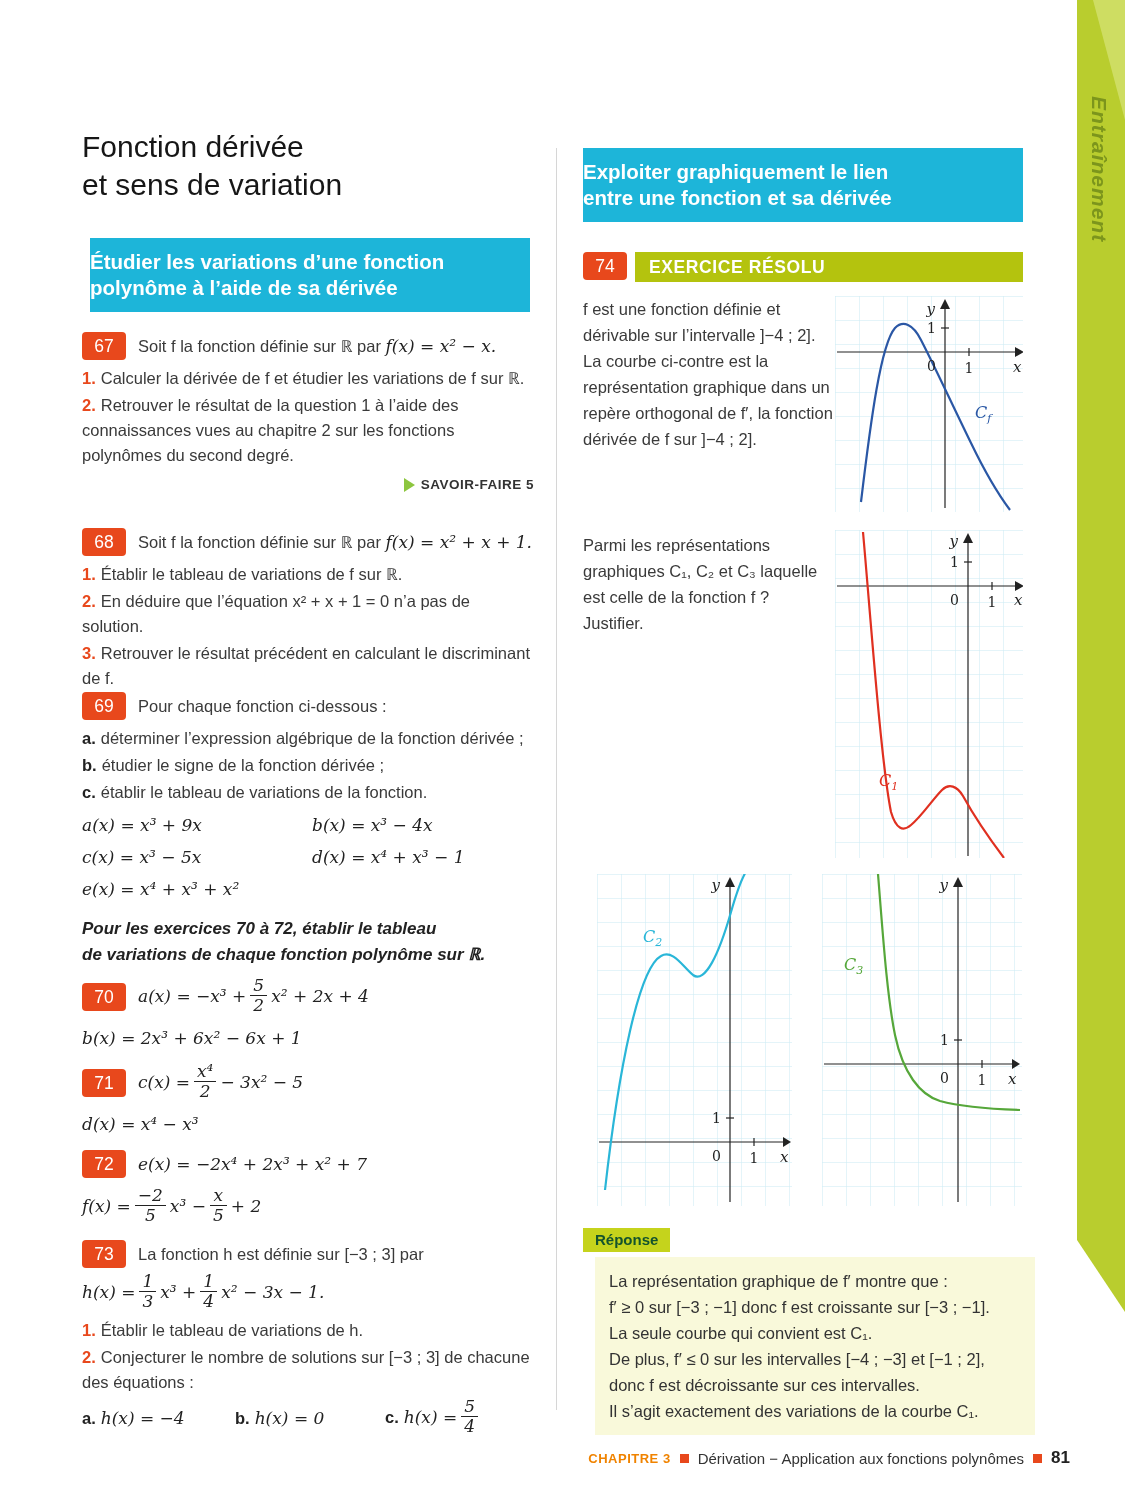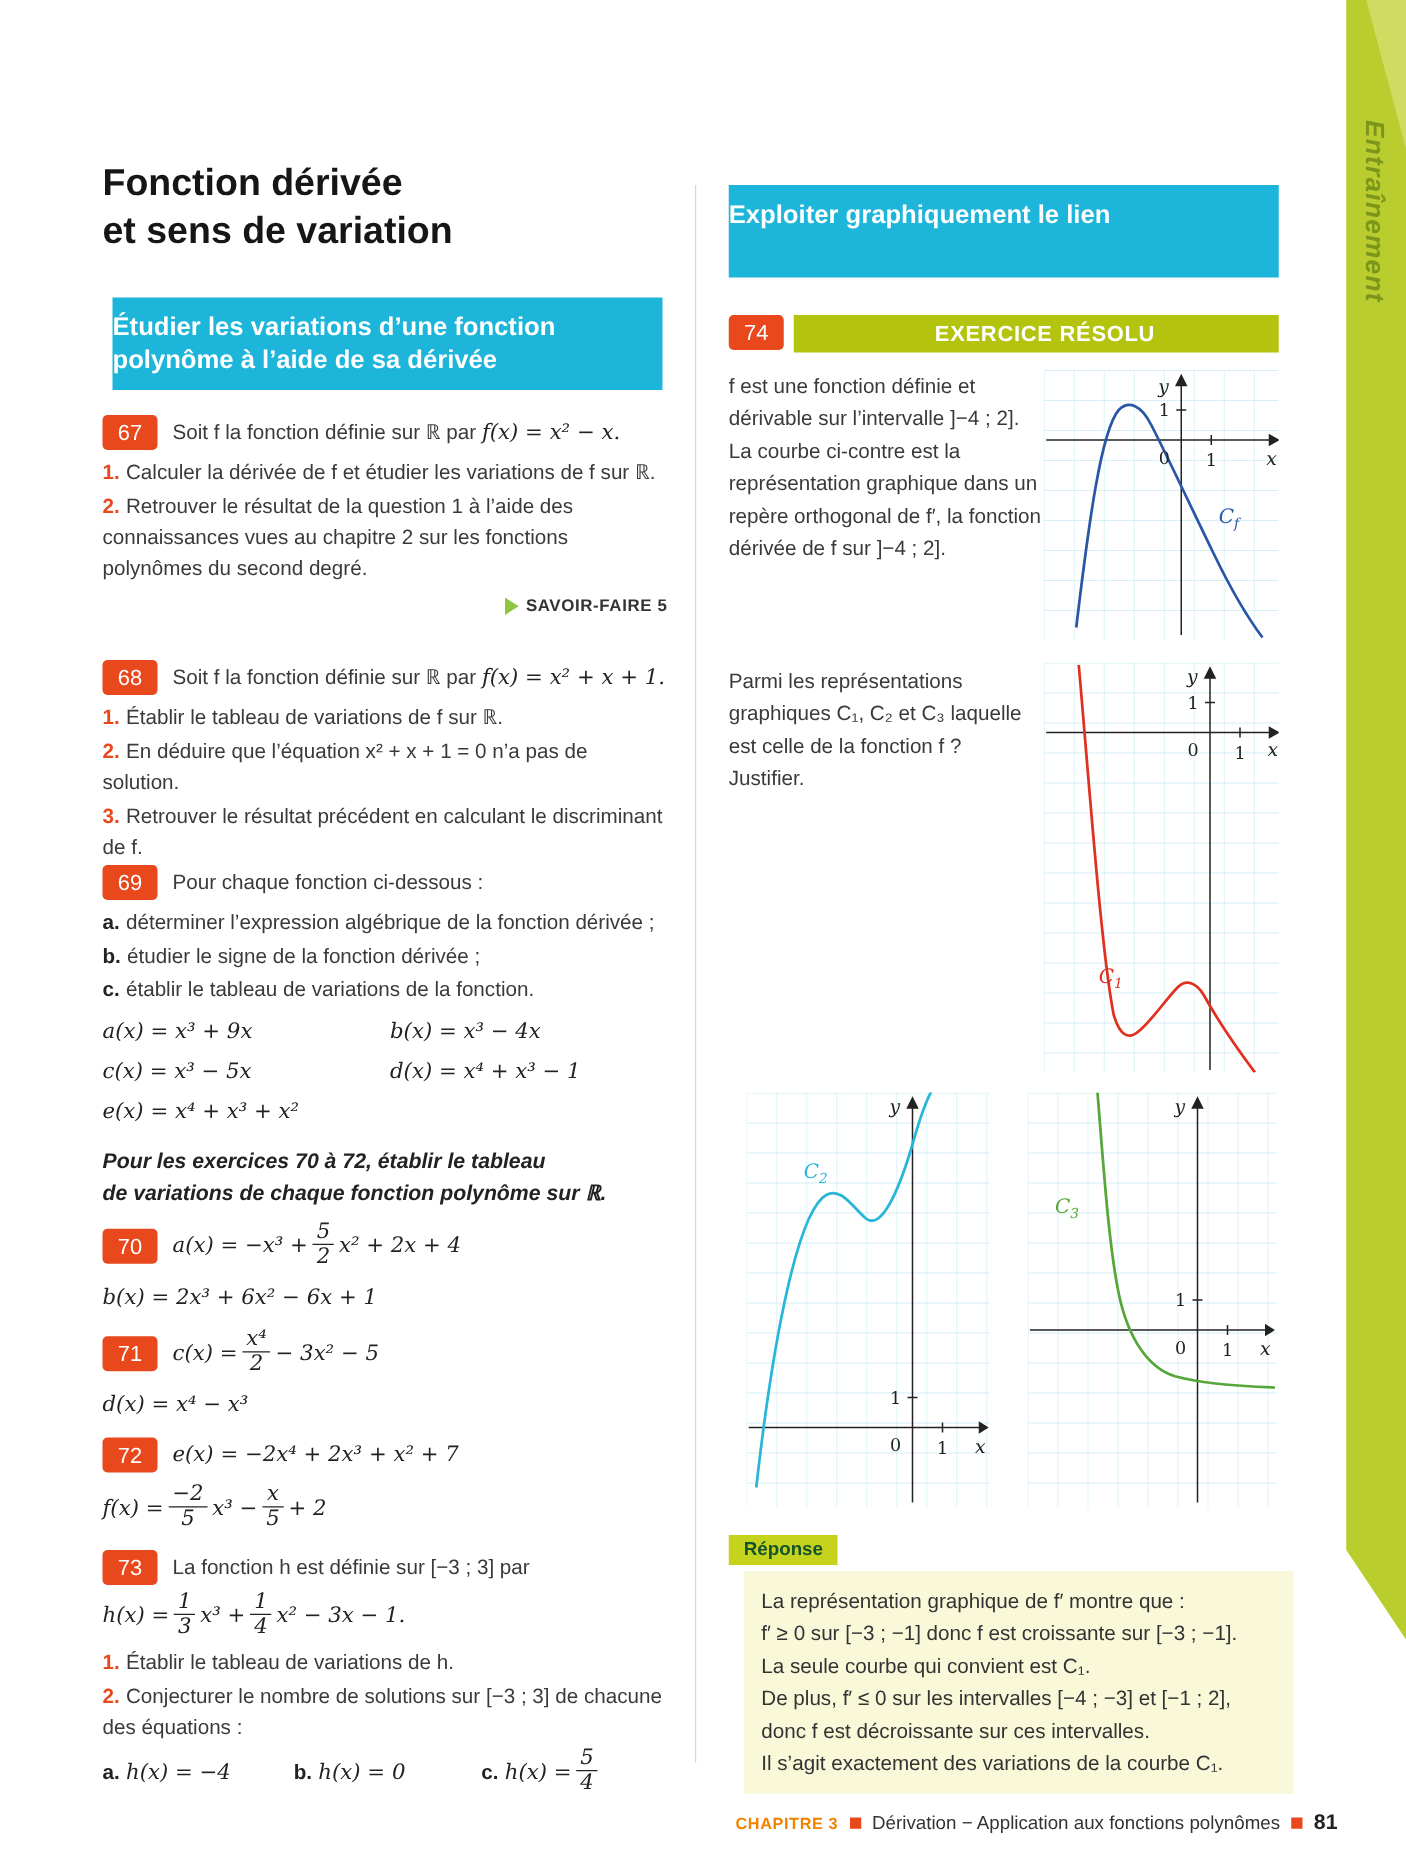--- a/index.html
+++ b/index.html
@@ -7,21 +7,21 @@
           font-family:"Liberation Sans",sans-serif; color:#3a3a3a; overflow:hidden; }
 
   
   .band { position:absolute; right:0; top:0; }
   .entrain { position:absolute; top:96px; right:14px; writing-mode:vertical-rl;
              font-style:italic; font-weight:bold; font-size:21px; color:#7c951c; letter-spacing:1px; }
 
   .divider { position:absolute; left:556px; top:148px; width:1px; height:1262px; background:#d6d6d6; }
 
   
-  .title { position:absolute; left:82px; top:128px; margin:0; font-size:30px; font-weight:bold;
+  .title { position:absolute; left:82px; top:128px; margin:0; font-size:30px; font-weight:normal;
            color:#161616; line-height:38px; }
   .title span { display:block; }
 
   .cyanbox { position:absolute; background:#1db5d9; color:#fff; font-weight:bold; font-size:20.5px;
              text-align:left; line-height:26px; padding-top:11px; height:63px; }
   .box1 { left:90px;  top:238px; width:440px; }
   .box2 { left:583px; top:148px; width:440px; }
 
   
   .badge { display:inline-block; min-width:44px; height:28px; background:#e8481c; color:#fff;
@@ -52,21 +52,21 @@
   .series-intro { position:absolute; left:82px; top:916px; width:460px; font-weight:bold;
                   font-style:italic; font-size:17px; line-height:26px; color:#222; }
 
   .eqrow { display:flex; margin-top:4px; align-items:center; }
   .eq1 { width:153px; } .eq2 { width:150px; } .eq3 { flex:1; }
 
   
   .ex74-head { position:absolute; left:583px; top:252px; width:440px; display:flex; gap:8px;
                align-items:flex-start; }
   .resolu { flex:1; background:#b4c30e; color:#fff; font-weight:bold; font-size:17.5px;
-            line-height:30px; height:30px; padding-left:14px; letter-spacing:0.6px;text-align:center; }
+            line-height:30px; height:30px; padding-left:14px; letter-spacing:0.6px; }
   .p1 { position:absolute; left:583px; top:296px; width:250px; font-size:16.5px; line-height:26px; }
   .p2 { position:absolute; left:583px; top:532px; width:245px; font-size:16.5px; line-height:26px; }
 
   .graph { position:absolute; background:#fff; }
   .chip { position:absolute; left:583px; top:1228px; background:#c5d31c; color:#14532d; font-weight:bold;
           font-size:15px; padding:3px 12px 4px; }
   .answer { position:absolute; left:595px; top:1257px; width:412px; background:#f9f9da;
             padding:11px 14px; font-size:16.5px; line-height:26px; color:#333; }
   .answer div { white-space:nowrap; }
 
@@ -189,20 +189,21 @@
     <p class="q"><span class="marker red">2.</span><span>Conjecturer le nombre de solutions sur [−3 ; 3] de chacune des équations :</span></p>
     <div class="eqrow">
       <span class="eq1"><span class="marker dark">a.</span><span class="math">h(x) = −4</span></span>
       <span class="eq2"><span class="marker dark">b.</span><span class="math">h(x) = 0</span></span>
       <span class="eq3"><span class="marker dark">c.</span><span class="math"><span>h(x) =</span><span class="frac"><span class="fnum">5</span><span class="fden">4</span></span></span></span>
     </div>
   </div>
 
   <div class="cyanbox box2">
     <div>Exploiter graphiquement le lien</div>
+    <div>entre une fonction et sa dérivée</div>
   </div>
 
   <div class="ex74-head">
     <span class="badge">74</span>
     <span class="resolu">EXERCICE RÉSOLU</span>
   </div>
 
   <div class="p1">f est une fonction définie et dérivable sur l’intervalle ]−4 ; 2]. La courbe ci-contre est la représentation graphique dans un repère orthogonal de f′, la fonction dérivée de f sur ]−4 ; 2].</div>
   <div class="p2">Parmi les représentations graphiques C₁, C₂ et C₃ laquelle est celle de la fonction f ? Justifier.</div>
 

